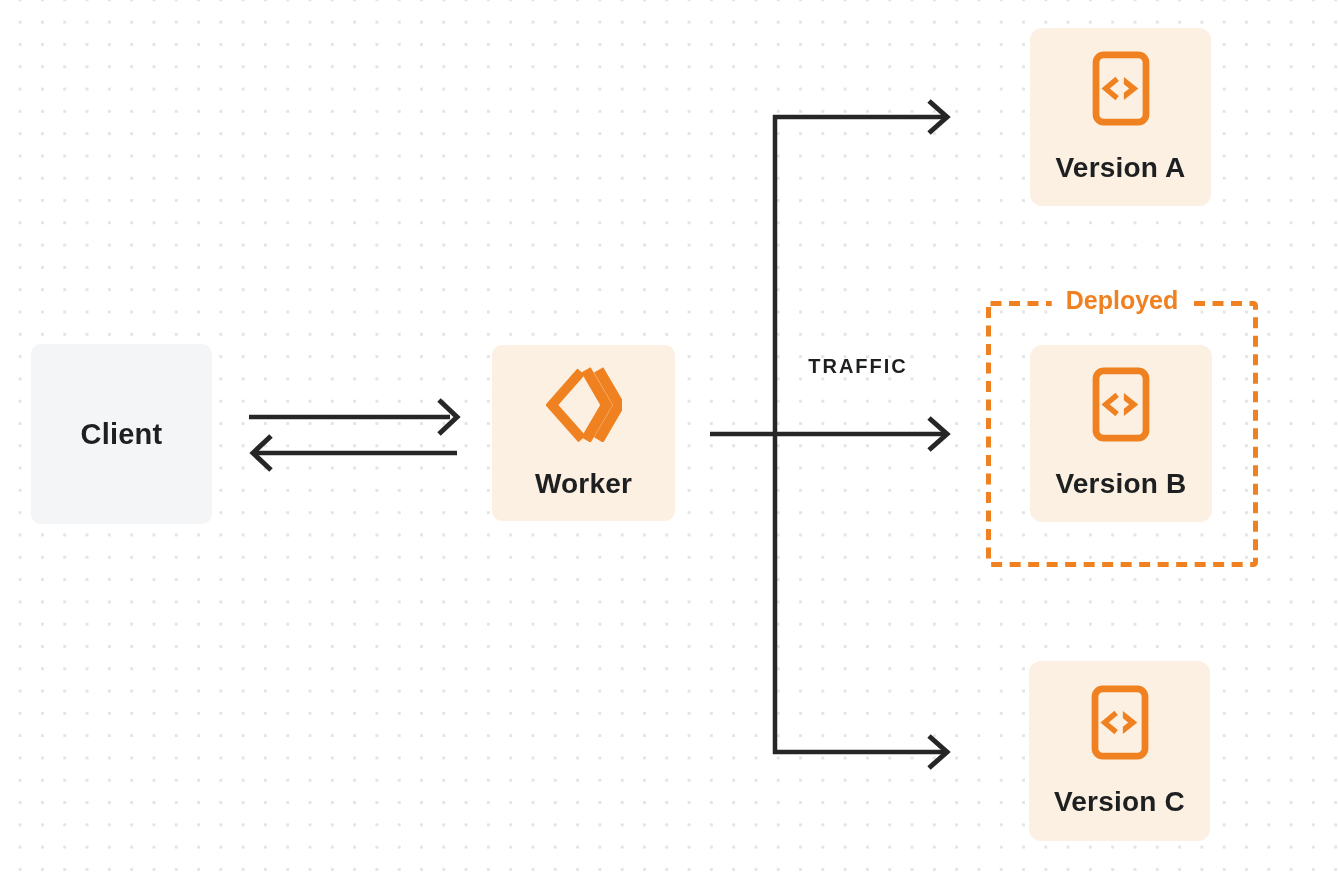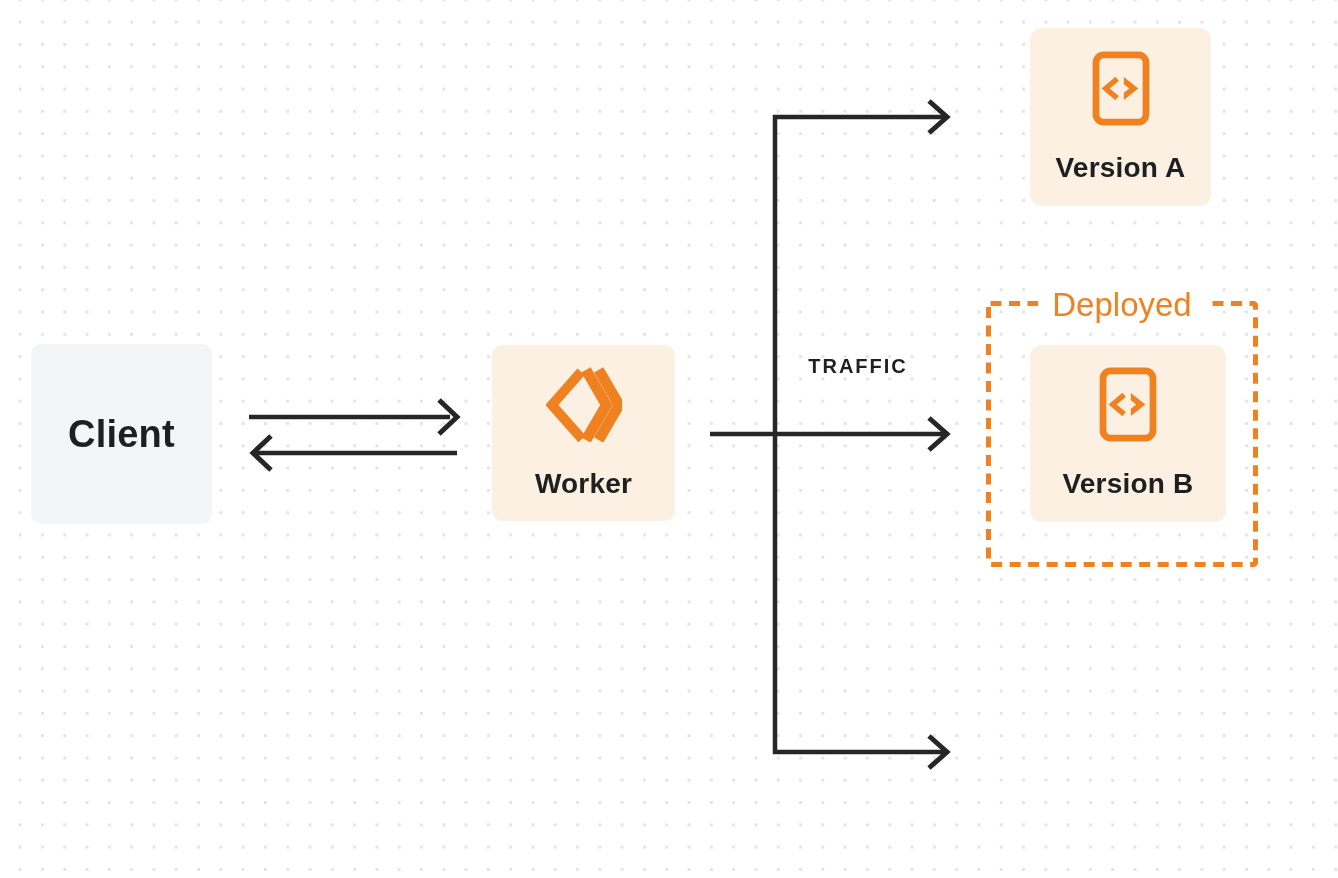--- a/index.html
+++ b/index.html
@@ -25,35 +25,35 @@
   .wires{position:absolute;left:0;top:0;width:1338px;height:878px;pointer-events:none;}
   .wire{stroke:var(--arrow);stroke-width:4.5;fill:none;stroke-linecap:butt;stroke-linejoin:miter;}
   .wire-head{stroke:var(--arrow);stroke-width:5;fill:none;stroke-linecap:butt;stroke-linejoin:miter;}
 
   .node{
     position:absolute;border-radius:12px;
     display:flex;flex-direction:column;align-items:center;justify-content:center;
   }
   .node-label{font-weight:bold;color:var(--ink);font-size:28px;letter-spacing:.2px;white-space:nowrap;}
   .node-client{left:31px;top:344px;width:181px;height:180px;background:var(--card-gray);border-radius:10px;}
-  .node-client .node-label{font-size:38px;}
+  .node-client .node-label{font-size:29px;}
   .node-worker{left:492px;top:345px;width:183px;height:176px;background:var(--card-cream);gap:26px;border-radius:10px;}
   .node-version-a{left:1030px;top:28px;width:181px;height:178px;background:var(--card-cream);gap:26px;}
-  .node-version-b{left:1030px;top:345px;width:196px;height:177px;background:var(--card-cream);gap:26px;}
+  .node-version-b{left:1030px;top:345px;width:182px;height:177px;background:var(--card-cream);gap:26px;}
   .node-version-c{left:1029px;top:661px;width:181px;height:180px;background:var(--card-cream);gap:26px;}
 
   .orange-stroke{stroke:var(--accent-orange);fill:none;}
   .orange-fill{fill:var(--accent-orange);}
 
   .deployed-box{position:absolute;left:986px;top:301px;width:272px;height:266px;}
   .deployed-box > svg{position:absolute;left:0;top:0;}
   .deployed-label{
     position:absolute;left:50%;top:-15px;transform:translateX(-50%);
     background:var(--background);padding:0 14px;
-    color:var(--accent-orange);font-weight:normal;font-size:33px;white-space:nowrap;
+    color:var(--accent-orange);font-weight:bold;font-size:25px;white-space:nowrap;
   }
 
   .traffic-label{
     position:absolute;left:770px;top:350px;width:176px;
     text-align:center;color:var(--ink);font-weight:bold;line-height:32px;
   }
   .traffic-line1{font-size:22px;letter-spacing:.5px;display:block;}
   .traffic-line2{font-size:20px;letter-spacing:2px;display:block;text-align:center;}
 </style>
 </head>
@@ -108,18 +108,26 @@
 
   <div class="node node-version-b">
     <svg width="58" height="75" viewBox="0 0 60 78">
       <rect class="orange-stroke" stroke-width="7" x="4" y="4" width="52" height="70" rx="8"></rect>
       <polyline class="orange-stroke" stroke-width="5.5" points="26,29 14,39 26,49"></polyline>
       <path class="orange-fill" d="M33 27 L48 39 L33 51 L33 43.5 L38.5 39 L33 34.5 Z"></path>
     </svg>
     <span class="node-label">Version B</span>
   </div>
 
+  <div class="node node-version-c">
+    <svg width="58" height="75" viewBox="0 0 60 78">
+      <rect class="orange-stroke" stroke-width="7" x="4" y="4" width="52" height="70" rx="8"></rect>
+      <polyline class="orange-stroke" stroke-width="5.5" points="26,29 14,39 26,49"></polyline>
+      <path class="orange-fill" d="M33 27 L48 39 L33 51 L33 43.5 L38.5 39 L33 34.5 Z"></path>
+    </svg>
+    <span class="node-label">Version C</span>
+  </div>
 
   <div class="traffic-label">
     <span class="traffic-line2">TRAFFIC</span>
   </div>
 
 </div>
 
 </body></html>

